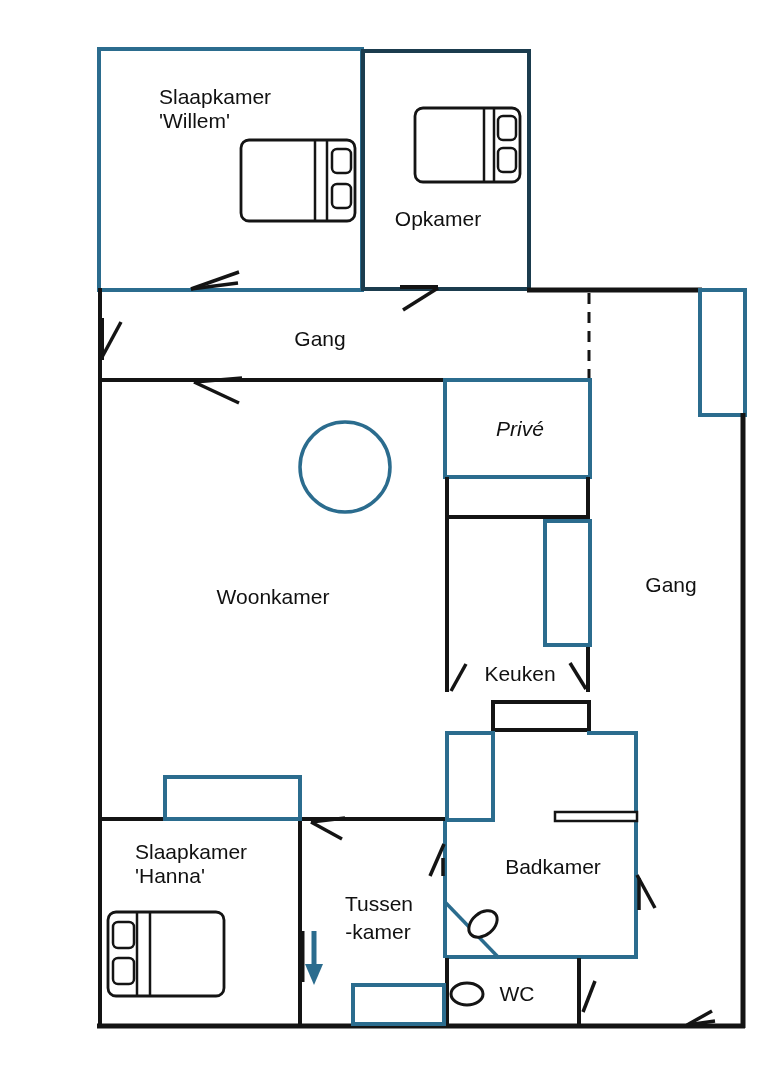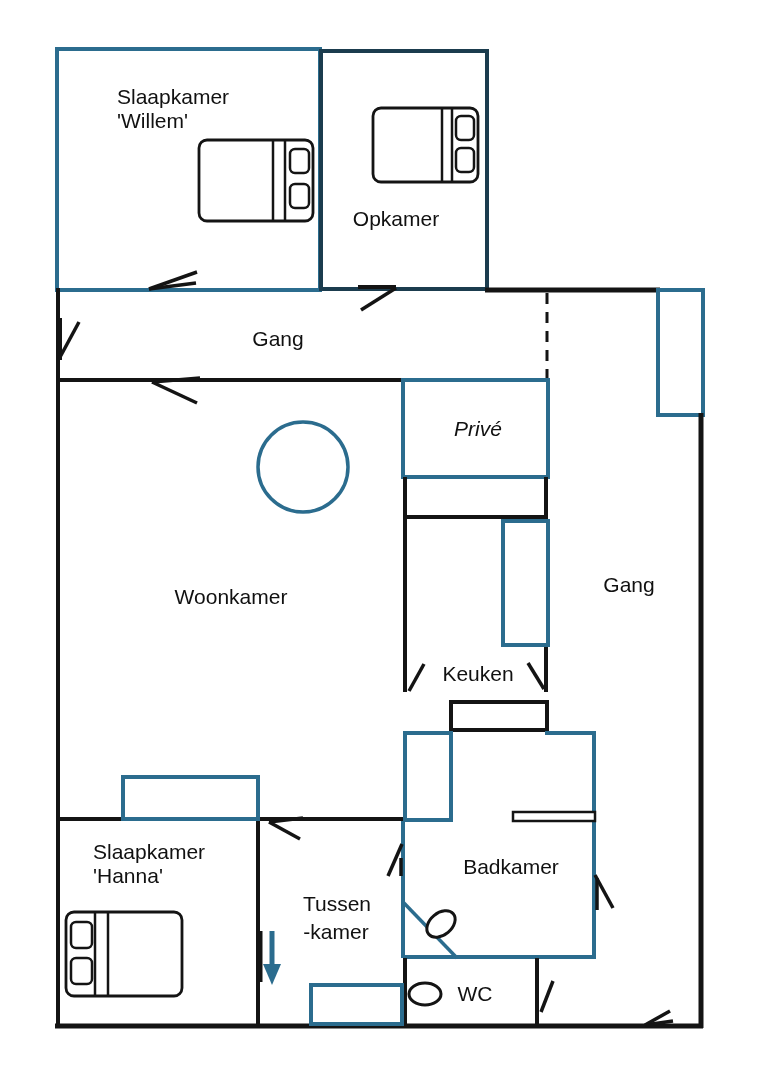--- a/index.html
+++ b/index.html
@@ -1,16 +1,16 @@
 <!DOCTYPE html>
 <html style="--wall-blue: #2b6c8e; --wall-dark: #1b3c4e; --wall-black: #141414; --text: #111111; --background: #ffffff;"><head>
 <meta charset="utf-8">
 <style>
   html,body{margin:0;padding:0;background:#fff;}
-  .plan-wrap{width:692px;height:1086px;position:relative;background:#fff;}
+  .plan-wrap{width:692px;height:1086px;position:relative;background:#fff;margin-left:42px;}
   svg{display:block;}
   svg text{font-family:"Liberation Sans",sans-serif;font-size:21px;fill:var(--text,#111);}
   .mid{text-anchor:middle;}
   .ital{font-style:italic;}
   .blue{stroke:var(--wall-blue,#2b6c8e);fill:none;}
   .dark{stroke:var(--wall-dark,#1b3c4e);fill:none;}
   .blk{stroke:var(--wall-black,#141414);fill:none;}
   .fw{fill:#fff;}
   .bluefill{fill:var(--wall-blue,#2b6c8e);stroke:none;}
   .w25{stroke-width:2.5;}

